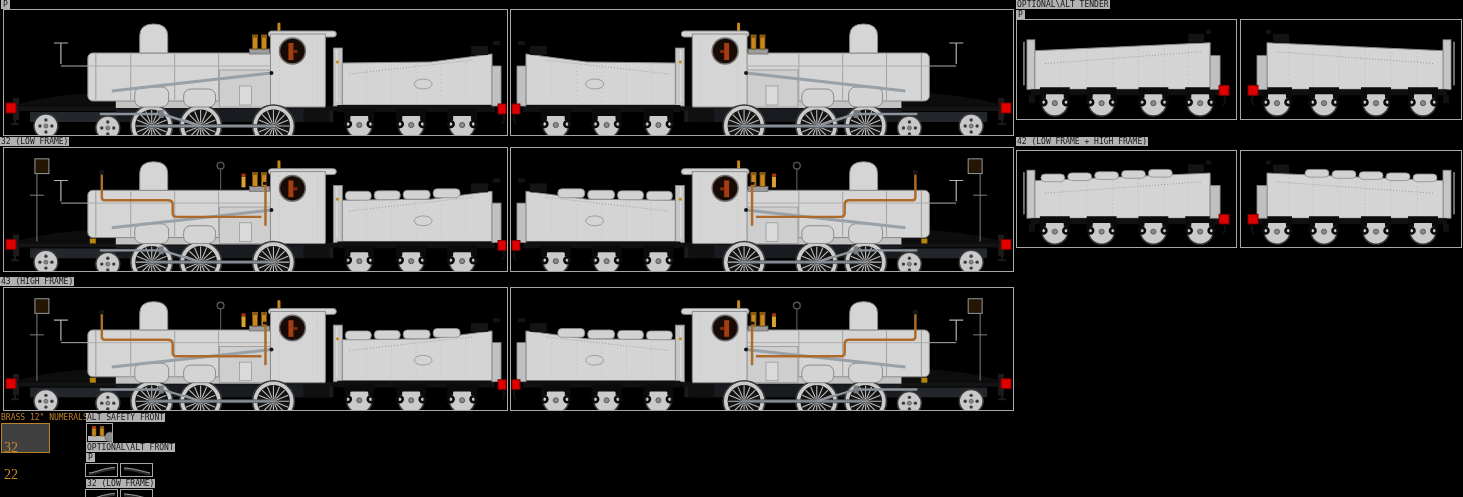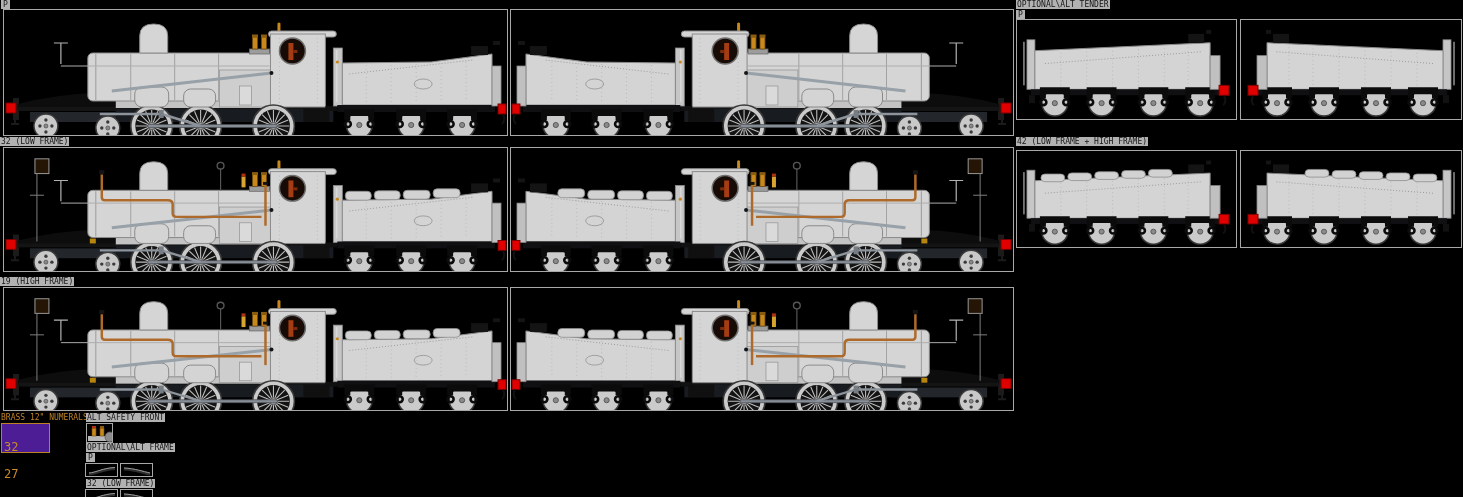--- a/index.html
+++ b/index.html
@@ -6,22 +6,22 @@
   .canvas{position:relative;width:1463px;height:497px;background:#000;overflow:hidden;
           font-family:"DejaVu Sans Mono",monospace;}
   .box{position:absolute;border:1px solid #a8a8a8;background:#000;box-sizing:border-box;overflow:hidden;}
   .box svg{display:block;width:100%;height:100%;}
   .lbl{position:absolute;font-size:8px;line-height:9px;letter-spacing:0;background:#b2b2b2;
        color:#141414;padding:0 1px;white-space:pre;}
   .tab{position:absolute;font-size:8px;line-height:9px;background:#b2b2b2;color:#141414;
        padding:0 2px;white-space:pre;}
   .lbl-orange{position:absolute;font-size:8px;line-height:9px;background:transparent;
        color:#bd8226;white-space:pre;}
-  .numbox{position:absolute;border:1px solid #bd8226;background:#4c1d95;color:#c98a28;
-       font-size:12px;line-height:9px;padding:1px 2px;box-sizing:border-box;white-space:pre;}
+  .numbox{position:absolute;border:1px solid #bd8226;background:#404040;color:#c98a28;
+       font-size:14px;line-height:9px;padding:1px 2px;box-sizing:border-box;white-space:pre;font-family:Liberation Serif, serif;}
 </style>
 </head>
 <body>
 
 <div class="canvas">
 
 <svg width="0" height="0" style="position:absolute">
 <defs>
 
   <g id="dwheel">
@@ -244,52 +244,52 @@
   <svg viewBox="0 0 220 100" preserveAspectRatio="none">
         <use href="#st-flared"></use>
       </svg>
 </div>
 <div class="box" style="left:1240px;top:150px;width:222px;height:98px">
   <svg viewBox="0 0 220 100" preserveAspectRatio="none">
         <use href="#st-flared" transform="translate(220,0) scale(-1,1)"></use>
       </svg>
 </div>
 
-<span class="lbl" style="left:0;top:277px">19 (HIGH FRAME)</span>
+<span class="lbl" style="left:0;top:277px">43 (HIGH FRAME)</span>
 <div class="box" style="left:3px;top:287px;width:505px;height:124px">
   <svg viewBox="0 0 504 125" preserveAspectRatio="none">
         <use href="#unit-b"></use>
       </svg>
 </div>
 <div class="box" style="left:510px;top:287px;width:504px;height:124px">
   <svg viewBox="0 0 504 125" preserveAspectRatio="none">
         <use href="#unit-b" transform="translate(504,0) scale(-1,1)"></use>
       </svg>
 </div>
 
 <span class="lbl-orange" style="left:1px;top:413px">BRASS 12" NUMERALS</span>
 <div class="numbox" style="left:1px;top:423px;width:49px;height:30px">
   <div>32</div>
-  <div>27</div>
+  <div>22</div>
   
 </div>
 
 <span class="lbl" style="left:86px;top:413px">ALT SAFETY FRONT</span>
 <div class="box" style="left:86px;top:423px;width:27px;height:20px">
   <svg viewBox="0 0 25 18" preserveAspectRatio="none">
     <rect x="1" y="12" width="23" height="5" fill="#b8b8b8"></rect>
     <circle cx="23" cy="13" r="5" fill="#8c8c8c" stroke="#5a5a5a" stroke-width="0.8"></circle>
     <rect x="5" y="4" width="4" height="8" fill="#c8881c" stroke="#6e4a0e" stroke-width="0.6"></rect>
     <rect x="5" y="2" width="4" height="2.4" fill="#b03010"></rect>
     <rect x="13" y="4" width="4" height="8" fill="#c8881c" stroke="#6e4a0e" stroke-width="0.6"></rect>
     <rect x="13" y="2" width="4" height="2.4" fill="#8a5c10"></rect>
   </svg>
 </div>
 
-<span class="lbl" style="left:86px;top:443px">OPTIONAL\ALT FRAME</span>
+<span class="lbl" style="left:86px;top:443px">OPTIONAL\ALT FRONT</span>
 <span class="tab" style="left:86px;top:453px">P</span>
 <div class="box" style="left:85px;top:463px;width:33px;height:14px">
   <svg viewBox="0 0 31 12" preserveAspectRatio="none">
         <use href="#curve1"></use>
       </svg>
 </div>
 <div class="box" style="left:120px;top:463px;width:33px;height:14px">
   <svg viewBox="0 0 31 12" preserveAspectRatio="none">
         <use href="#curve2"></use>
       </svg>

